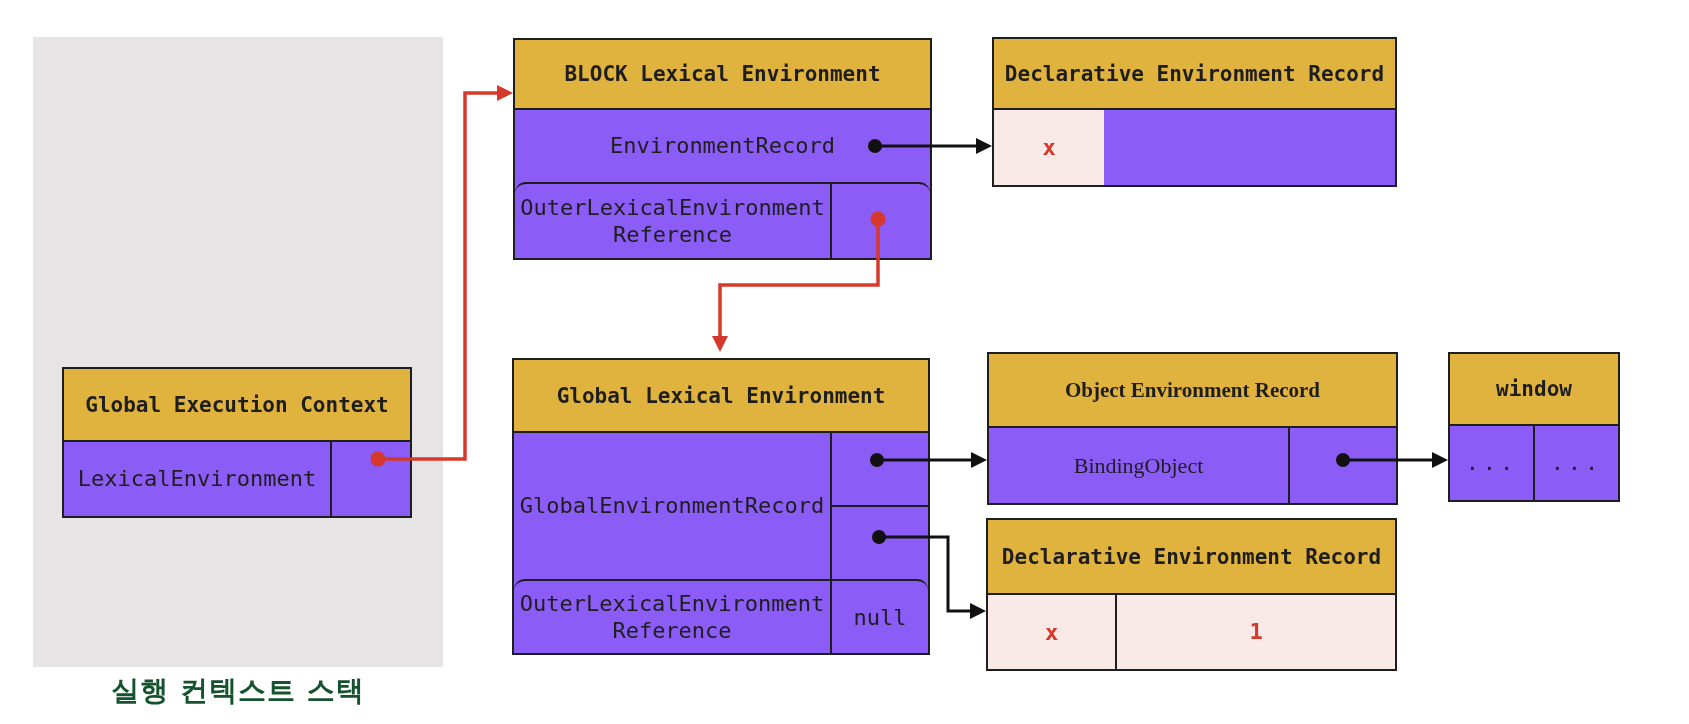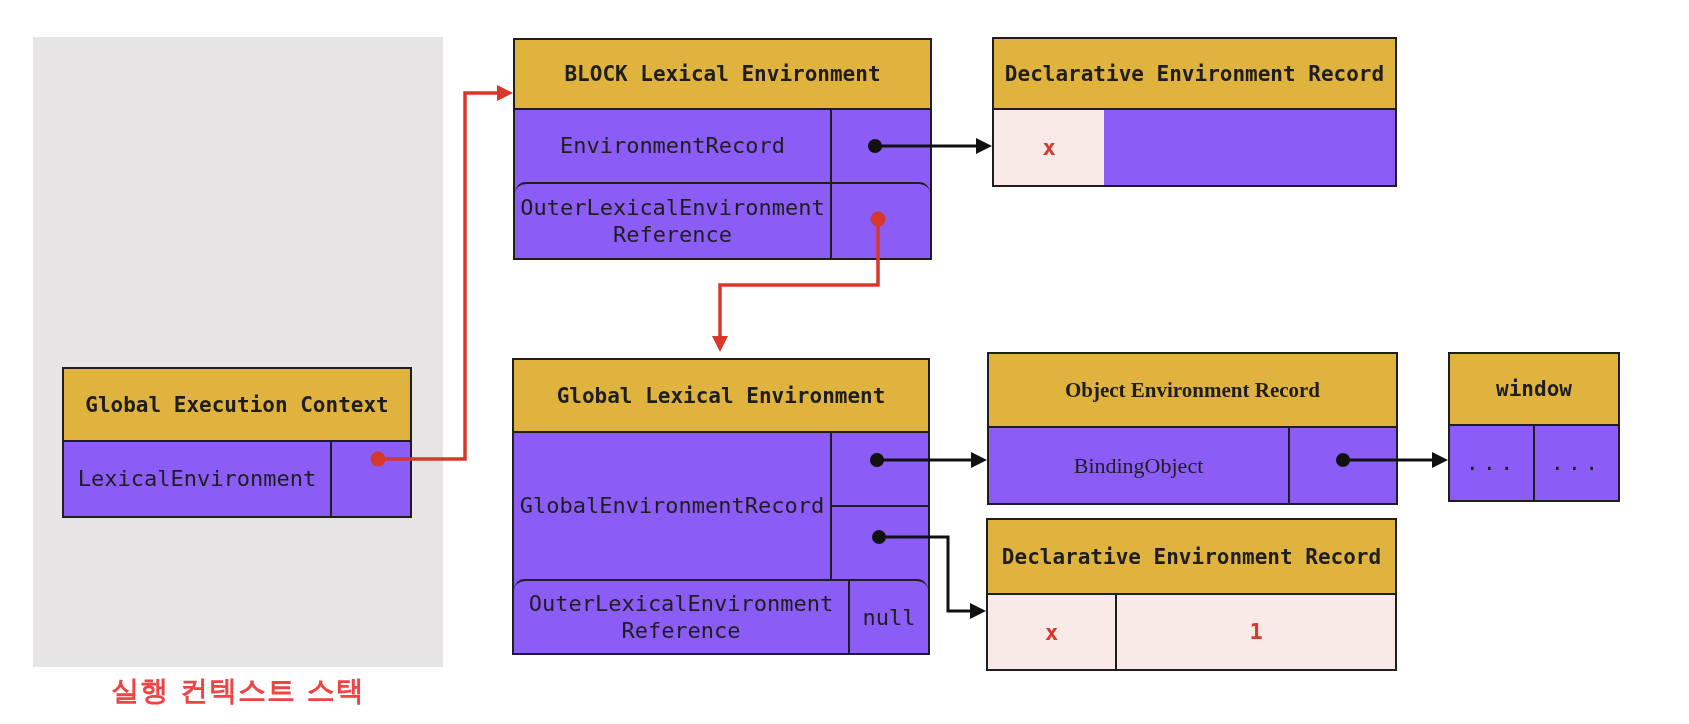--- a/index.html
+++ b/index.html
@@ -10,21 +10,21 @@
     --ink:#1e1e1e;
   }
   html,body{margin:0;padding:0;background:#fff;}
   .stage{
     position:relative;width:1689px;height:724px;background:#fff;overflow:hidden;
     font-family:"DejaVu Sans Mono","Liberation Mono",monospace;color:var(--ink);
   }
   .panel{position:absolute;background:var(--panel-gray);}
   .caption{
     position:absolute;text-align:center;font-family:"DejaVu Sans","Liberation Sans",sans-serif;
-    font-weight:bold;font-size:28px;color:#ef4444;letter-spacing:1px;
+    font-weight:bold;font-size:28px;color:#14532d;letter-spacing:1px;
   }
   .box{
     position:absolute;border:2px solid var(--ink);background:#8b5cf6;
     display:flex;flex-direction:column;box-sizing:border-box;
   }
   .hdr{
     background:var(--gold);display:flex;align-items:center;justify-content:center;
     font-weight:bold;font-size:21px;border-bottom:2px solid var(--ink);
   }
   .row{display:flex;align-items:stretch;}
@@ -54,21 +54,21 @@
   <div class="box" style="left:62px;top:349px;width:350px;margin-top:18px;">
     <div class="hdr" style="height:71px;">Global Execution Context</div>
     <div class="row" style="height:74px;">
       <div class="cell grow">LexicalEnvironment</div>
       <div class="cell ptr" style="width:80px;"></div>
     </div>
   </div>
 
   <div class="box" style="left:513px;top:38px;width:419px;">
     <div class="hdr" style="height:68px;">BLOCK Lexical Environment</div>
-    <div class="row" style="height:72px;">
+    <div class="row" style="height:72px;flex-direction:column;">
       <div class="cell grow">EnvironmentRecord</div>
       <div class="cell ptr" style="width:100px;"></div>
     </div>
     <div class="row sep" style="height:74px;">
       <div class="cell grow">
         <span>OuterLexicalEnvironment</span>
         <span>Reference</span>
       </div>
       <div class="cell ptr" style="width:100px;"></div>
     </div>
@@ -88,21 +88,21 @@
       <div class="ptr-col" style="width:98px;">
         <div class="sub split"></div>
         <div class="sub"></div>
       </div>
     </div>
     <div class="row sep" style="height:72px;">
       <div class="cell grow">
         <span>OuterLexicalEnvironment</span>
         <span>Reference</span>
       </div>
-      <div class="cell ptr" style="width:80px;">null</div>
+      <div class="cell ptr" style="width:98px;">null</div>
     </div>
   </div>
 
   <div class="box" style="left:987px;top:352px;width:411px;font-family:Liberation Serif, serif;">
     <div class="hdr" style="height:72px;">Object Environment Record</div>
     <div class="row" style="height:75px;">
       <div class="cell grow">BindingObject</div>
       <div class="cell ptr" style="width:108px;"></div>
     </div>
   </div>

